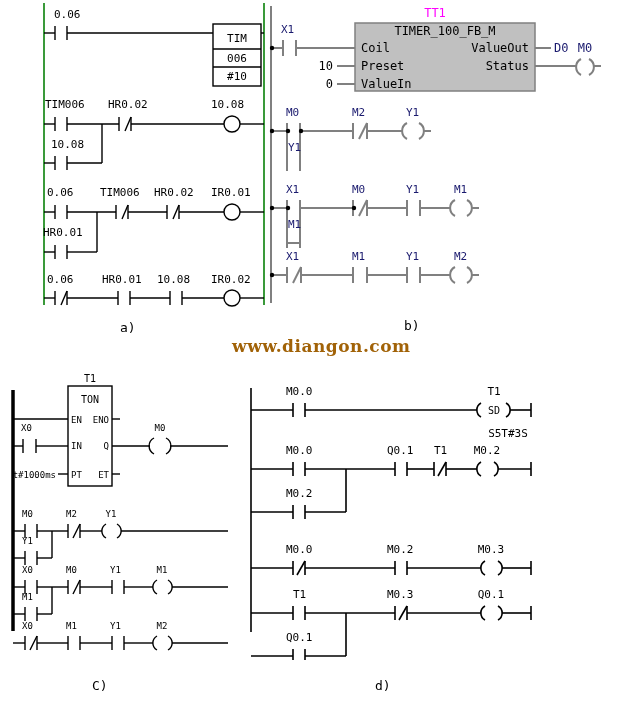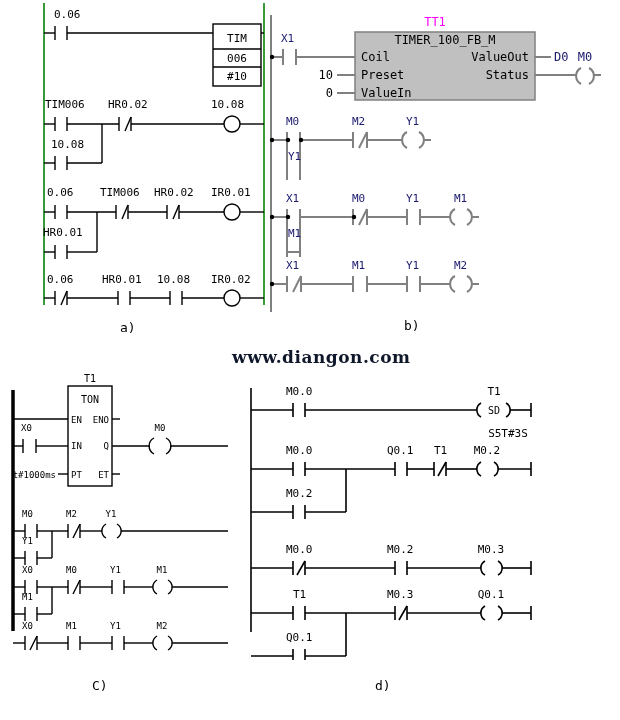--- a/index.html
+++ b/index.html
@@ -3,22 +3,22 @@
 <meta charset="utf-8">
 <style>
   html,body{margin:0;padding:0;background:#ffffff;}
   body{width:620px;height:720px;position:relative;overflow:hidden;
        font-family:"DejaVu Sans Mono",monospace;}
   .panel{position:absolute;}
   svg{display:block;}
   text{font-family:"DejaVu Sans Mono",monospace;}
   .lbl{font-family:"DejaVu Sans Mono",monospace;font-size:13px;color:#000;
        position:absolute;}
-  .wm{position:absolute;left:232px;top:347px;font-family:"DejaVu Serif",serif;
-      font-size:17px;color:#0f172a;letter-spacing:.5px;font-weight:bold;}
+  .wm{position:absolute;left:232px;top:336px;font-family:"DejaVu Serif",serif;
+      font-size:17px;color:#a16207;letter-spacing:.5px;font-weight:bold;}
 </style>
 </head>
 <body>
 
 <div class="panel" style="left:8px;top:0;width:255px;height:315px;padding-left:13px;">
 <svg width="255" height="315" viewBox="0 0 255 315">
   <g stroke="#3a9a3a" stroke-width="2">
     <line x1="23" y1="3" x2="23" y2="305"></line>
   </g>
   <g stroke="#3a9a3a" stroke-width="2">
@@ -108,21 +108,21 @@
     <line x1="219" y1="298" x2="243" y2="298"></line>
   </g>
   <text x="26" y="283" font-size="11">0.06</text>
   <text x="81" y="283" font-size="11">HR0.01</text>
   <text x="136" y="283" font-size="11">10.08</text>
   <text x="190" y="283" font-size="11">IR0.02</text>
 </svg>
 </div>
 <div class="lbl" style="left:120px;top:320px;">a)</div>
 
-<div class="panel" style="left:255px;top:12px;width:365px;height:315px;">
+<div class="panel" style="left:255px;top:3px;width:365px;height:315px;">
 <svg width="365" height="315" viewBox="0 0 365 315">
   <line x1="16" y1="3" x2="16" y2="300" stroke="#808080" stroke-width="2"></line>
 
   <text x="180" y="14" font-size="12" fill="#ff00ff" text-anchor="middle" font-family="'Liberation Sans',sans-serif">TT1</text>
 
   <g stroke="#808080" stroke-width="2" fill="none">
     <line x1="16" y1="45" x2="28" y2="45"></line>
     <line x1="28" y1="37" x2="28" y2="53"></line>
     <line x1="41" y1="37" x2="41" y2="53"></line>
     <line x1="41" y1="45" x2="100" y2="45"></line>

